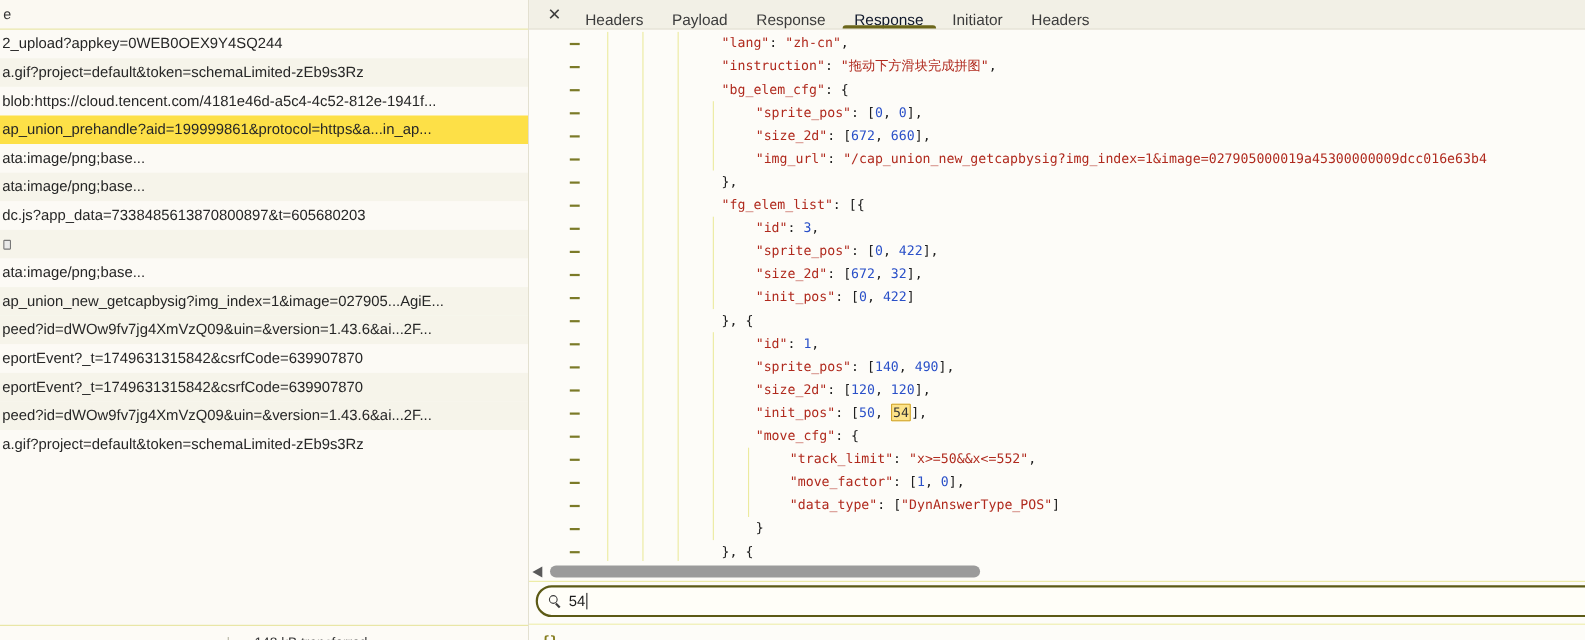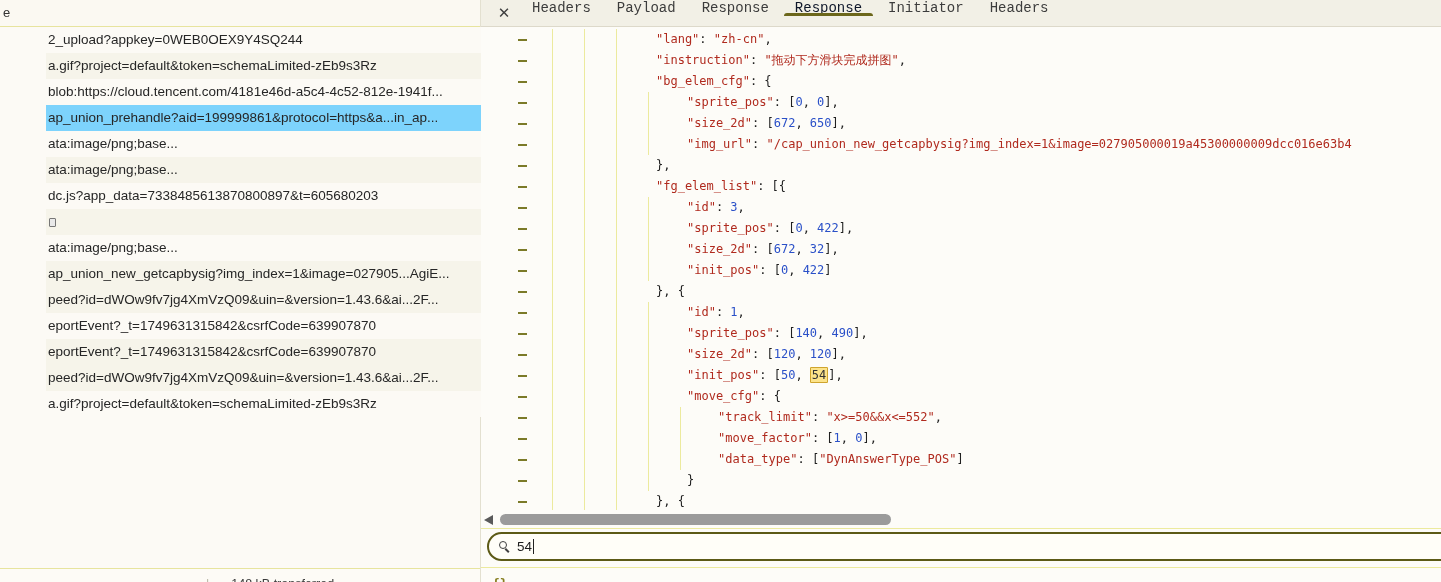--- a/index.html
+++ b/index.html
@@ -12,28 +12,28 @@
   
   .left-panel {
     position:absolute; left:0; top:0; width:481px; height:582px;
     background:#fcfaf5; border-right:1px solid #e3e0d0;
   }
   .name-col-header {
     height:27px; line-height:26px; padding-left:3px;
     font-size:13px; color:#333; background:#fbf9f2;
     border-bottom:1px solid #e7e49e; overflow:hidden; white-space:nowrap;
   }
-  .requests-list { width:100%; overflow:hidden;margin-left:46px; }
+  .requests-list { width:100%; overflow:hidden; }
   .req-row {
     height:26px; line-height:26px; padding-left:2px;
     font-size:13.5px; color:#262626; white-space:nowrap; overflow:hidden;
     background:#fcfaf5; display:flex; align-items:center;
   }
   .req-row.even { background:#f6f4ea; }
-  .req-row.selected { background:#7dd3fc; }
+  .req-row.selected { background:#fde047; }
   .req-row .file-icon {
     display:inline-block; width:7px; height:9px; margin:0 4px 0 1px;
     border:1px solid #777; border-radius:1px; background:#e9e9e9; flex:0 0 auto;
   }
   .left-footer {
     position:absolute; left:0; bottom:0; width:100%; height:14px;
     border-top:1px solid #e7e49e; background:#fdfbf6; overflow:hidden;
     font-size:12.5px; color:#3a3a3a; white-space:nowrap;
   }
   .left-footer .inner { margin-top:8px; display:flex; }
@@ -170,21 +170,21 @@
         <span class="sep">|</span>
         <span class="stat">148 kB transferred</span>
       </div>
     </div>
   </div>
 
   <div class="right-panel">
 
     <div class="tabbar">
       <div class="close-btn">✕</div>
-      <div id="tabs" style="display:flex; align-items:flex-start;font-family:Liberation Mono, monospace;">
+      <div id="tabs" style="display:flex; align-items:flex-end;">
           <div class="tab">Headers</div>
           <div class="tab">Payload</div>
           <div class="tab">Response</div>
           <div class="tab active">Response</div>
           <div class="tab">Initiator</div>
           <div class="tab">Headers</div>
         </div>
     </div>
 
     <div class="code-area" id="code-area">
@@ -199,21 +199,21 @@
         <div class="code-line">
           <span class="fold-mark"></span>
           <span class="code-text" style="padding-left: 175px;"><span class="tk-k">"bg_elem_cfg"</span><span class="tk-p">: {</span></span>
         </div>
         <div class="code-line">
           <span class="fold-mark"></span>
           <span class="code-text" style="padding-left: 206px;"><span class="tk-k">"sprite_pos"</span><span class="tk-p">: [</span><span class="tk-n">0</span><span class="tk-p">, </span><span class="tk-n">0</span><span class="tk-p">],</span></span>
         </div>
         <div class="code-line">
           <span class="fold-mark"></span>
-          <span class="code-text" style="padding-left: 206px;"><span class="tk-k">"size_2d"</span><span class="tk-p">: [</span><span class="tk-n">672</span><span class="tk-p">, </span><span class="tk-n">650</span><span class="tk-p">],</span></span>
+          <span class="code-text" style="padding-left: 206px;"><span class="tk-k">"size_2d"</span><span class="tk-p">: [</span><span class="tk-n">672</span><span class="tk-p">, </span><span class="tk-n">660</span><span class="tk-p">],</span></span>
         </div>
         <div class="code-line">
           <span class="fold-mark"></span>
           <span class="code-text" style="padding-left: 206px;"><span class="tk-k">"img_url"</span><span class="tk-p">: </span><span class="tk-s">"/cap_union_new_getcapbysig?img_index=1&amp;image=027905000019a45300000009dcc016e63b4</span></span>
         </div>
         <div class="code-line">
           <span class="fold-mark"></span>
           <span class="code-text" style="padding-left: 175px;"><span class="tk-p">},</span></span>
         </div>
         <div class="code-line">

